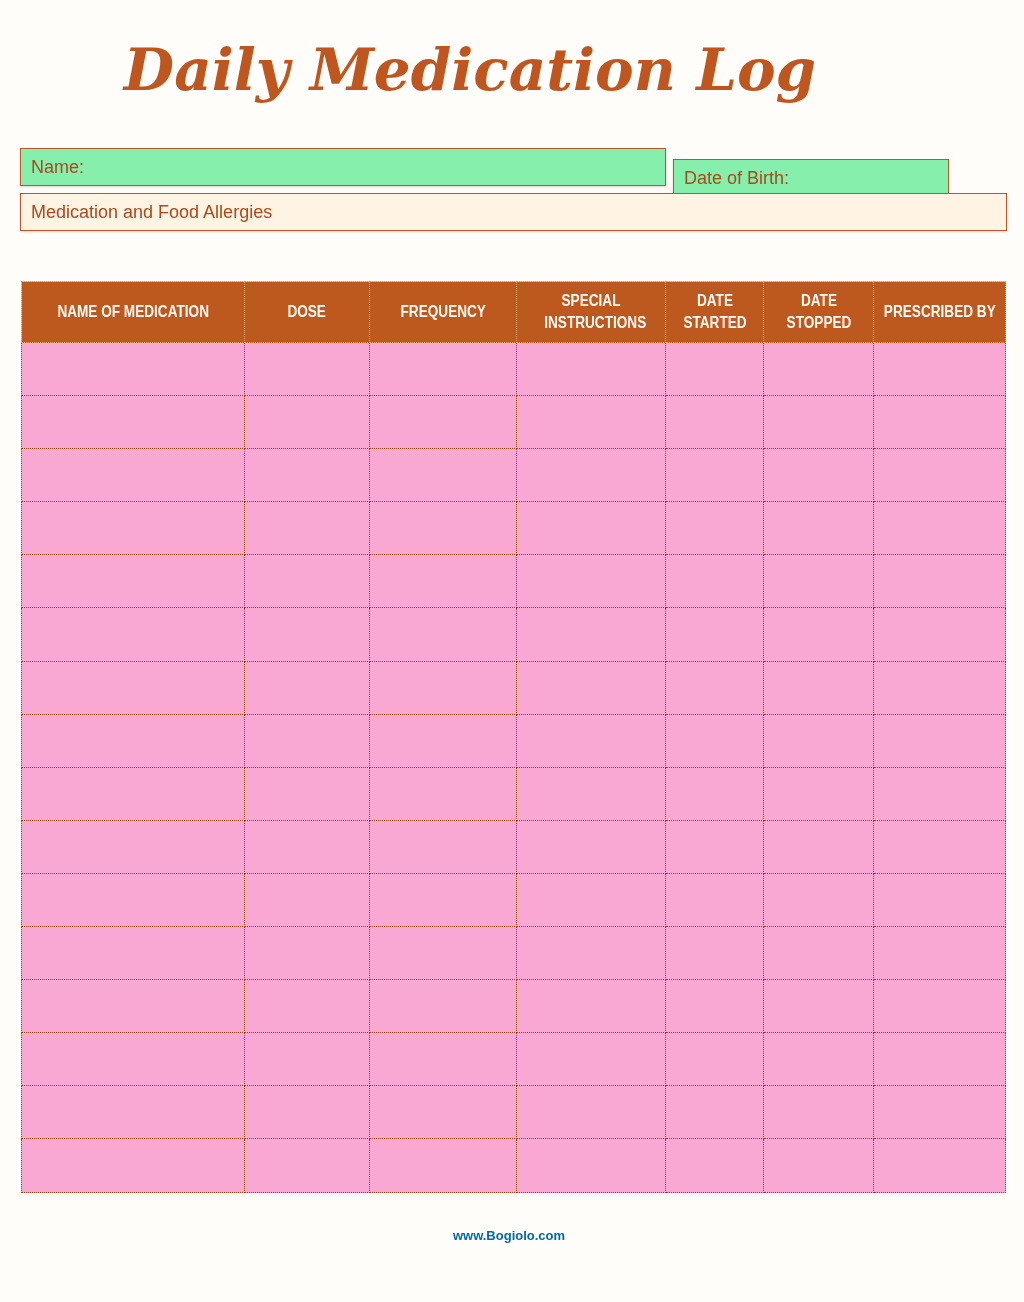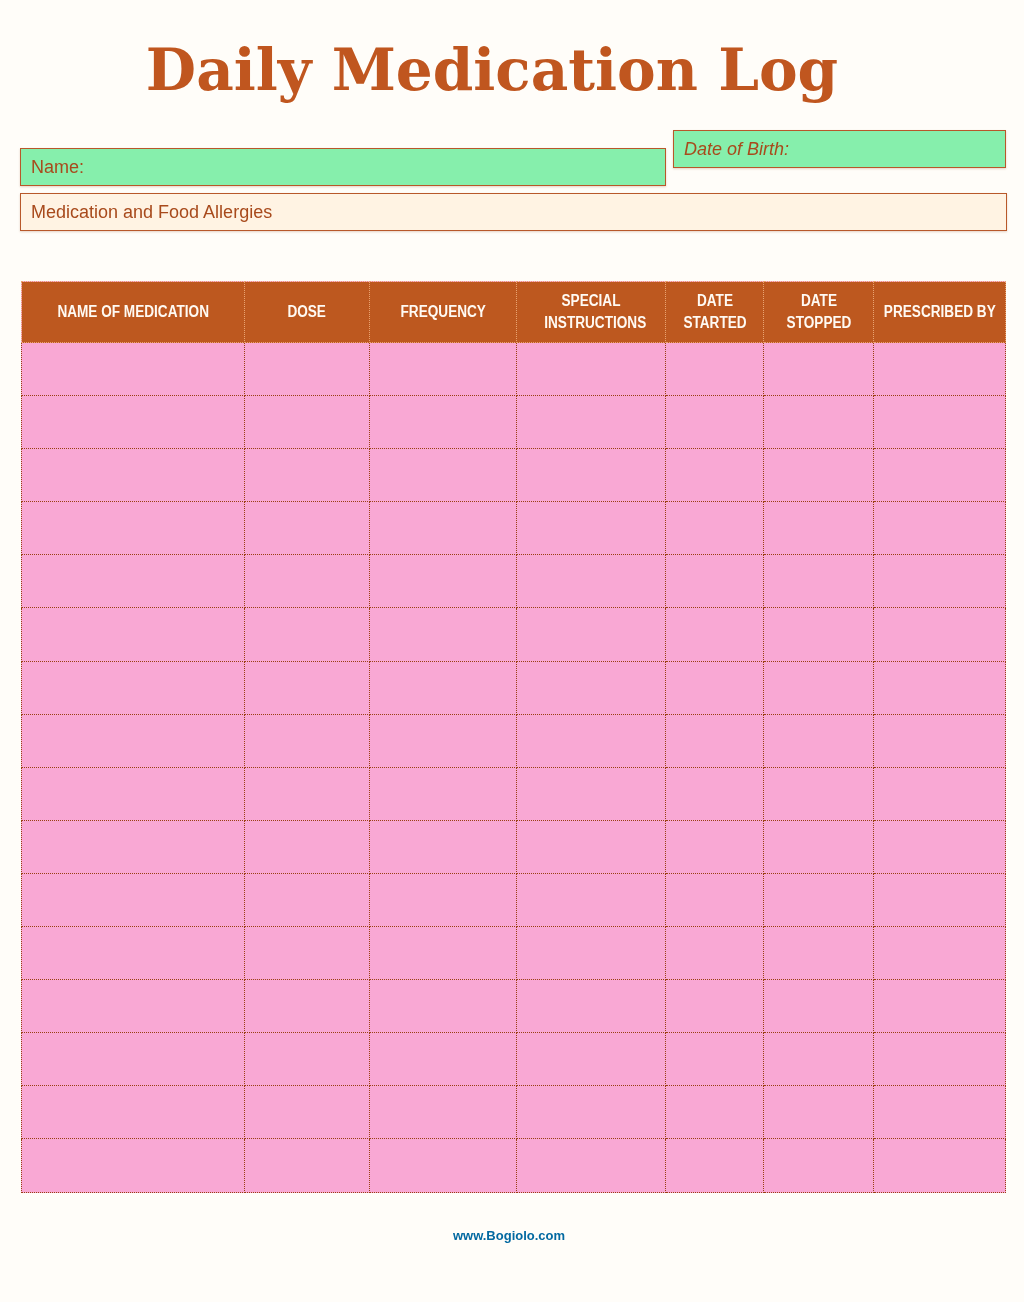--- a/index.html
+++ b/index.html
@@ -3,22 +3,22 @@
 <meta charset="utf-8">
 <style>
   html, body { margin: 0; padding: 0; }
   body {
     width: 1024px; height: 1302px; background: #fffdf9;
     position: relative; overflow: hidden;
     font-family: "Liberation Sans", sans-serif;
   }
   .title {
     position: absolute; left: 0; top: 36px; width: 940px; text-align: center;
-    font-family: "DejaVu Serif", serif; font-weight: bold;
-    font-size: 58px; color: #c0561f; letter-spacing: 0px; padding-left: 22px;
+    font-family: "DejaVu Serif", serif; font-style: italic; font-weight: bold;
+    font-size: 58px; color: #c0561f; letter-spacing: 0px;
   }
   .field {
     position: absolute; box-sizing: border-box;
     border: 1.5px solid #b8582a; background: #86efac;
     box-shadow: 0 1px 2px rgba(150,80,40,0.25);
   }
   .field span {
     position: absolute; left: 10px; top: 50%; transform: translateY(-50%);
     font-family: "Liberation Sans Narrow", "Liberation Sans", sans-serif;
     font-size: 18px; color: #a84a1c;
@@ -47,21 +47,21 @@
   }
 </style>
 </head>
 <body>
 
 <div class="title">Daily Medication Log</div>
 
 <div class="field" style="left:20px;top:148px;width:646px;height:38px;">
   <span>Name:</span>
 </div>
-<div class="field" style="left:673px;top:130px;width:333px;height:38px;font-style:italic;">
+<div class="field" style="left:673px;top:159px;width:276px;height:38px;">
   <span>Date of Birth:</span>
 </div>
 <div class="field allergy" style="left:20px;top:193px;width:987px;height:38px;text-align:center;">
   <span>Medication and Food Allergies</span>
 </div>
 
 <table class="log">
   <colgroup>
     <col style="width:223px">
       <col style="width:125px">

